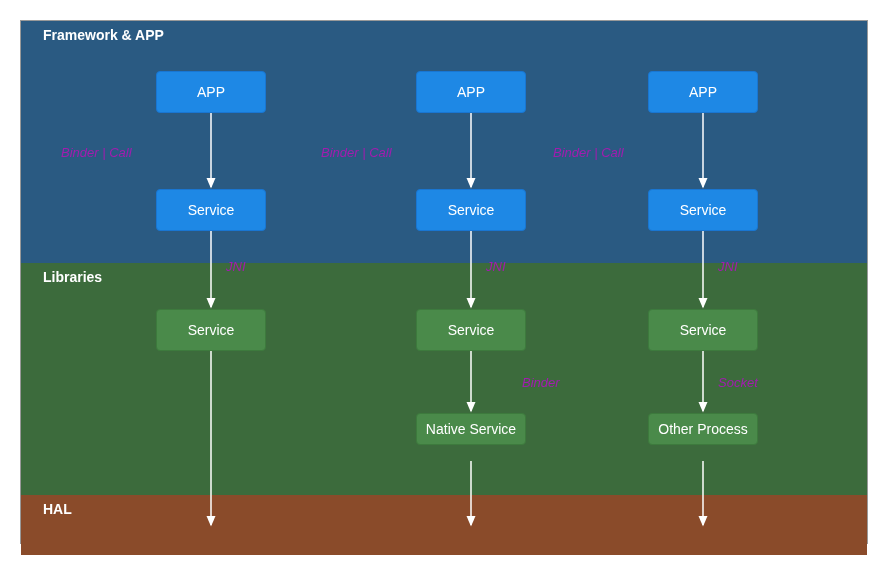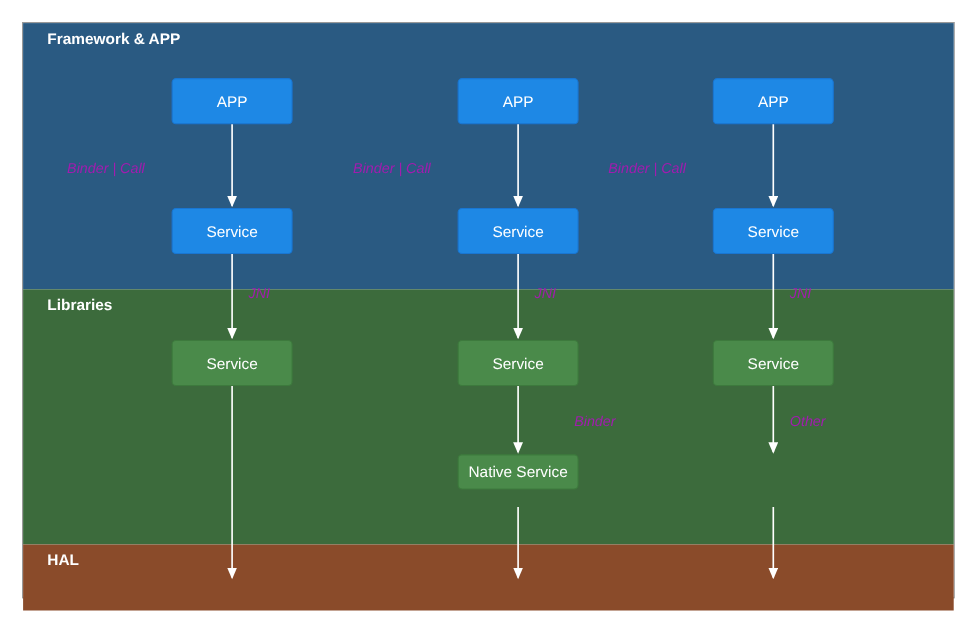--- a/index.html
+++ b/index.html
@@ -113,24 +113,25 @@
   <div class="node node-green" style="left:395px; top:288px;">Service</div>
   <div class="node node-green tall" style="left:395px; top:392px;">Native Service</div>
 
   <div class="edge-label" style="left:300px; top:124px;">Binder | Call</div>
   <div class="edge-label" style="left:465px; top:238px;">JNI</div>
   <div class="edge-label" style="left:465px; top:354px;margin-left:36px;">Binder</div>
 
   <div class="node node-blue" style="left:627px; top:50px;">APP</div>
   <div class="node node-blue" style="left:627px; top:168px;">Service</div>
   <div class="node node-green" style="left:627px; top:288px;">Service</div>
+  <div class="node node-green tall" style="left:627px; top:392px;">Other Process</div>
 
   <div class="edge-label" style="left:532px; top:124px;">Binder | Call</div>
   <div class="edge-label" style="left:697px; top:238px;">JNI</div>
-  <div class="edge-label" style="left:697px; top:354px;">Other</div>
+  <div class="edge-label" style="left:697px; top:354px;">Socket</div>
 
   <svg class="arrows">
     <defs>
       <marker id="ah" markerWidth="10" markerHeight="10" refX="6" refY="3" orient="auto" markerUnits="strokeWidth">
         <path d="M0,0 L7,3 L0,6 Z" fill="#fff"></path>
       </marker>
     </defs>
 
     <line x1="190" y1="92" x2="190" y2="166" stroke="#fff" stroke-width="1.5" marker-end="url(#ah)"></line>
     <line x1="190" y1="210" x2="190" y2="286" stroke="#fff" stroke-width="1.5" marker-end="url(#ah)"></line>

